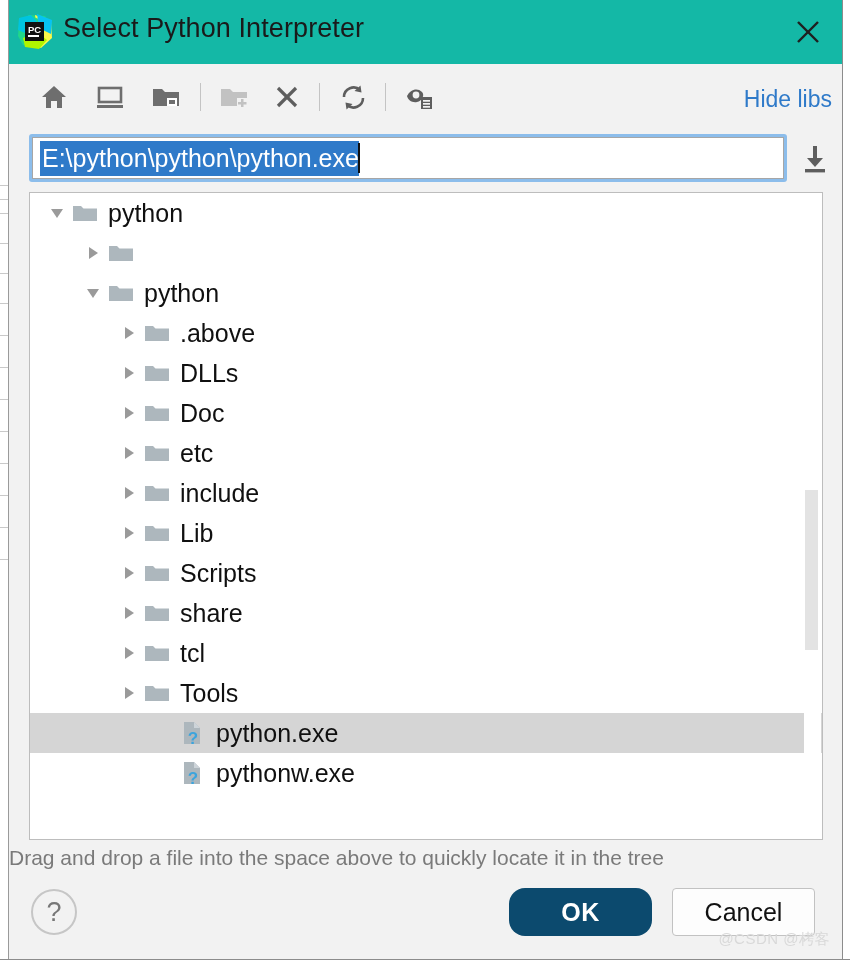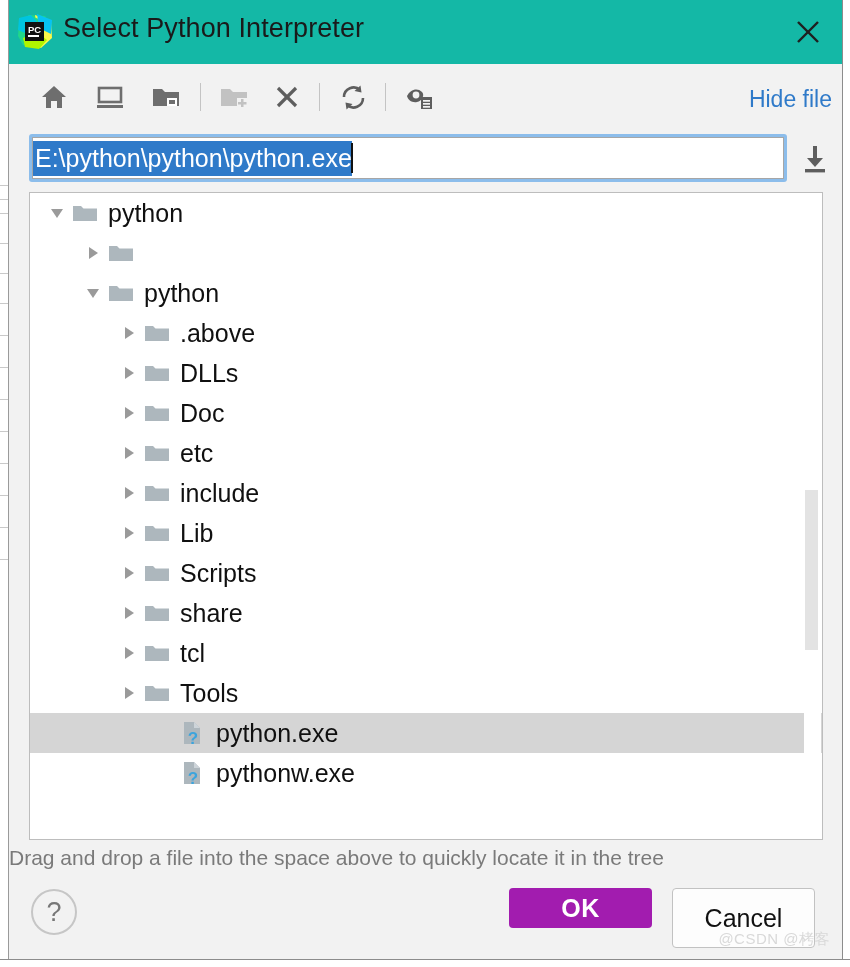--- a/index.html
+++ b/index.html
@@ -129,20 +129,21 @@
     box-sizing: border-box;
     background: #ffffff;
   }
   .path-inner {
     position: absolute;
     left: 0; top: 0; right: 0; bottom: 0;
     border: 1px solid #a6a6a6;
     background: #ffffff;
     box-sizing: border-box;
     display: flex; align-items: center;
+    padding-left: 7px;
     overflow: hidden;
   }
   .path-sel {
     background: #2f7ac9;
     color: #ffffff;
     font-size: 25px;
     line-height: 32px;
     padding: 1px 0 2px 2px;
     white-space: nowrap;
   }
@@ -239,35 +240,35 @@
     background: #f2f2f2;
     display: flex; align-items: center; justify-content: center;
     font-size: 27px;
     color: #777;
     cursor: pointer;
     box-sizing: border-box;
   }
   .ok-btn {
     position: absolute;
     left: 500px; top: 888px;
-    width: 143px; height: 40px;
-    background: #a21caf;
+    width: 143px; height: 48px;
+    background: #0c4a6e;
     border: none;
-    border-radius: 4px;
+    border-radius: 16px;
     color: #ffffff;
     font-size: 25px;
     font-weight: bold;
     font-family: "Liberation Sans", sans-serif;
     cursor: pointer;
     letter-spacing: 0.5px;
   }
   .cancel-btn {
     position: absolute;
     left: 663px; top: 888px;
-    width: 143px; height: 60px;
+    width: 143px; height: 48px;
     background: #fdfdfd;
     border: 1px solid #c2c2c2;
     border-radius: 4px;
     color: #111111;
     font-size: 25px;
     font-family: "Liberation Sans", sans-serif;
     cursor: pointer;
   }
 
   .watermark {
@@ -390,21 +391,21 @@
         <svg width="29" height="27" viewBox="0 0 29 27">
           <path d="M2 12 C5 6, 12 3, 17 8 C20 11, 17 17, 12 18 C7 19, 3 16, 2 12 Z" fill="#5e5e5e"></path>
           <circle cx="11" cy="11" r="3.4" fill="#f2f2f2"></circle>
           <rect x="16" y="13" width="11" height="12" fill="#5e5e5e"></rect>
           <rect x="18" y="16" width="7" height="1.7" fill="#f2f2f2"></rect>
           <rect x="18" y="19" width="7" height="1.7" fill="#f2f2f2"></rect>
           <rect x="18" y="22" width="7" height="1.7" fill="#f2f2f2"></rect>
         </svg>
       </div>
 
-      <div class="hide-path">Hide file</div>
+      <div class="hide-path">Hide libs</div>
     </div>
 
     <div class="path-row">
       <div class="path-wrap">
         <div class="path-inner">
           <span class="path-sel">E:\python\python\python.exe</span>
             <span class="caret"></span>
         </div>
       </div>
       <div class="dl-icon">

